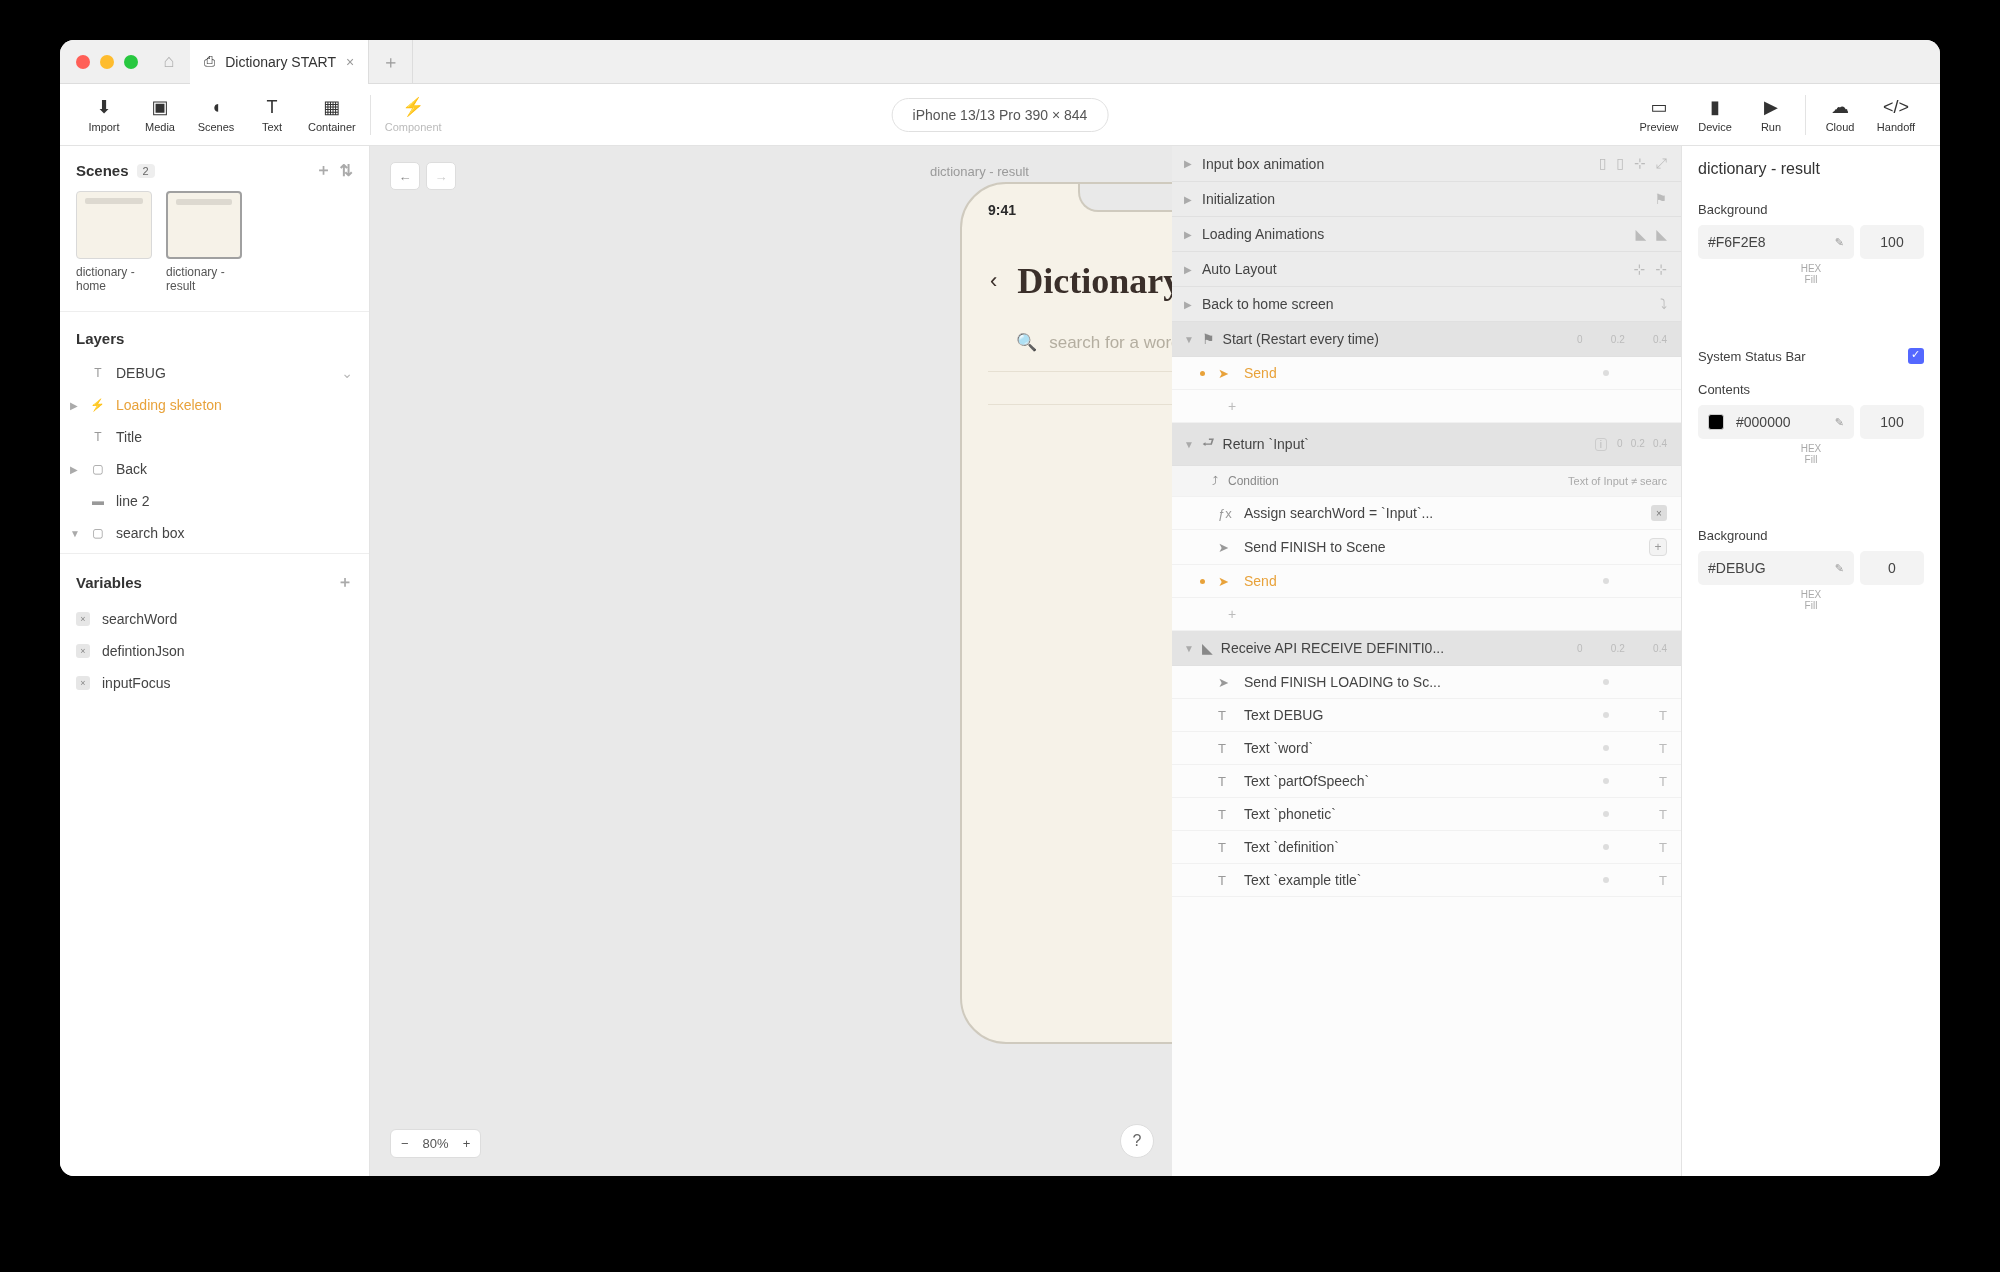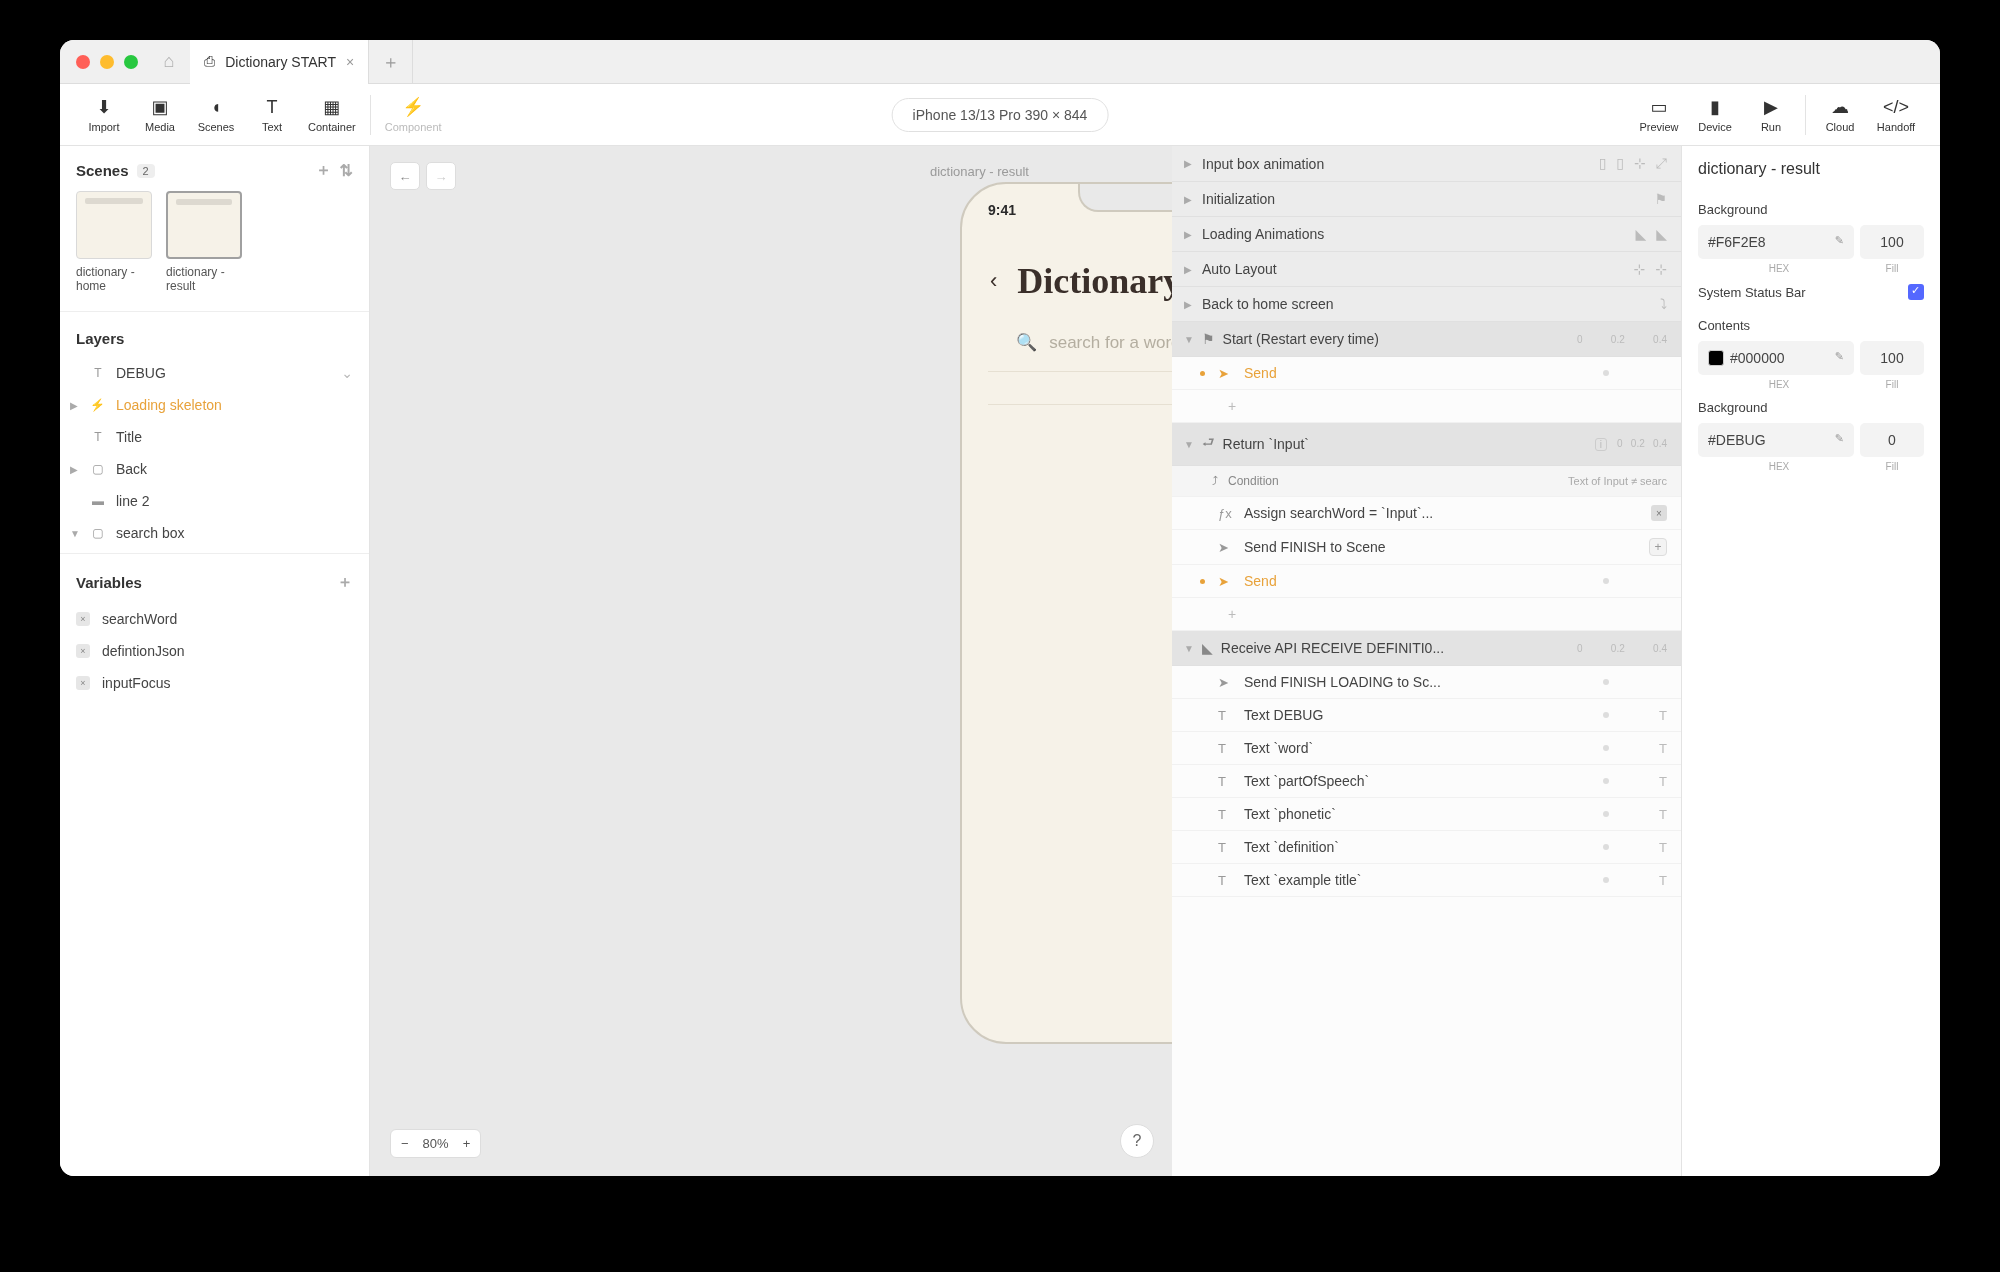--- a/index.html
+++ b/index.html
@@ -86,25 +86,25 @@
 .trow .plusbtn { background: #f3f3f3; border: 1px solid #ddd; width: 18px; height: 18px; border-radius: 4px; font-size: 12px; color: #999; display: flex; align-items: center; justify-content: center; margin-left: auto; }
 .trow .tbullet { position: absolute; right: 72px; width: 6px; height: 6px; background: #ddd; border-radius: 50%; }
 
 
 .inspector { width: 258px; background: #fff; padding: 14px 16px; overflow-y: auto; }
 .insp-title { font-size: 16px; font-weight: 500; color: #333; padding-bottom: 14px; }
 .insp-label { font-size: 13px; color: #404040; padding: 10px 0 8px; display: flex; align-items: center; }
 .insp-label .chk { margin-left: auto; width: 16px; height: 16px; background: #5468ff; border-radius: 3px; position: relative; }
 .insp-label .chk::after { content: "✓"; color: #fff; font-size: 11px; position: absolute; top: 0; left: 3px; }
 .field-row { display: flex; gap: 6px; align-items: center; }
-.field { background: #f3f3f3; border-radius: 5px; padding: 9px 10px; font-size: 14px; color: #444; flex: 1; display: flex; gap: 6px; }
+.field { background: #f3f3f3; border-radius: 5px; padding: 9px 10px; font-size: 14px; color: #444; flex: 1; display: flex; align-items: center; gap: 12px; }
 .field.narrow { flex: 0 0 64px; justify-content: center; }
 .swatch { width: 16px; height: 16px; border-radius: 3px; border: 1px solid #ccc; }
 .field .pick { margin-left: auto; color: #999; font-size: 11px; }
-.sublabels { display: flex; font-size: 10px; color: #aaa; padding: 4px 0 0; }
+.sublabels { display: flex; font-size: 10px; color: #aaa; padding: 4px 0 0; flex-direction: column; }
 .sublabels span:first-child { flex: 1; text-align: center; }
 .sublabels span:last-child { flex: 0 0 64px; text-align: center; }
 </style>
 </head>
 <body>
 
 <div class="window">
 
   <div class="titlebar">
     <div class="traffic">

